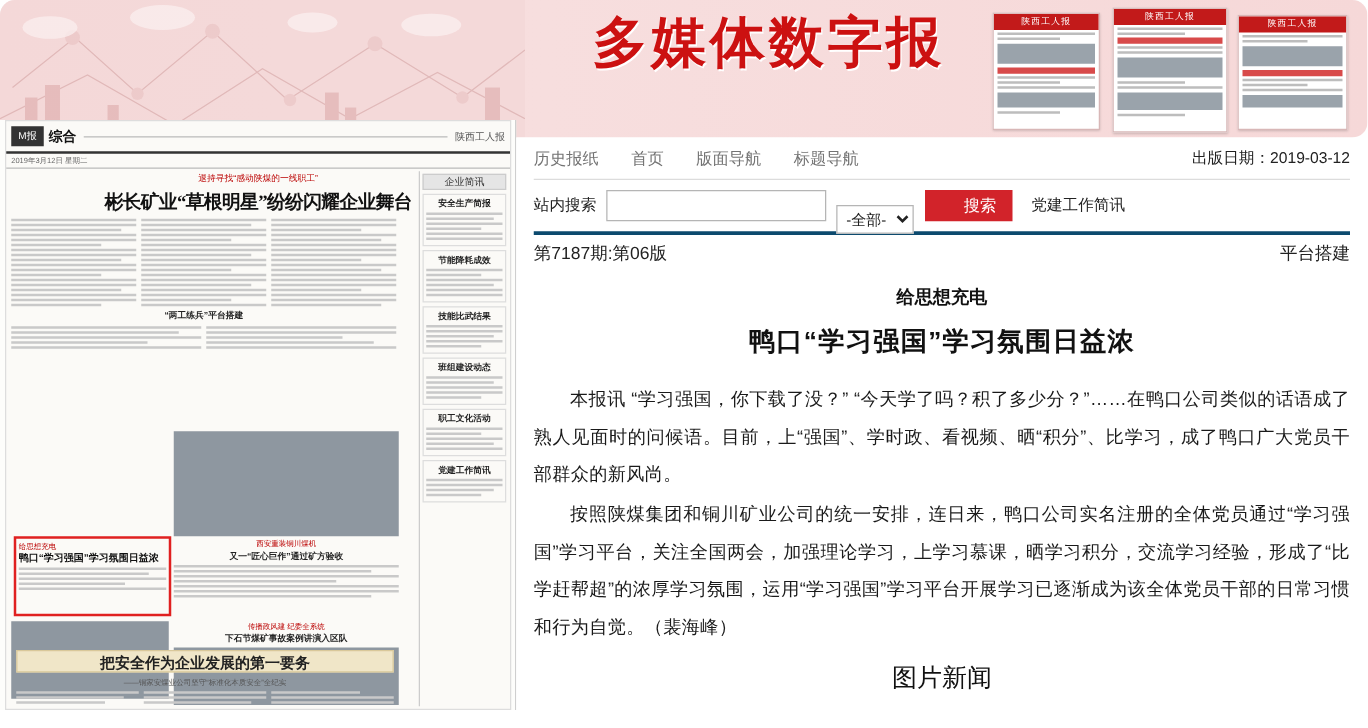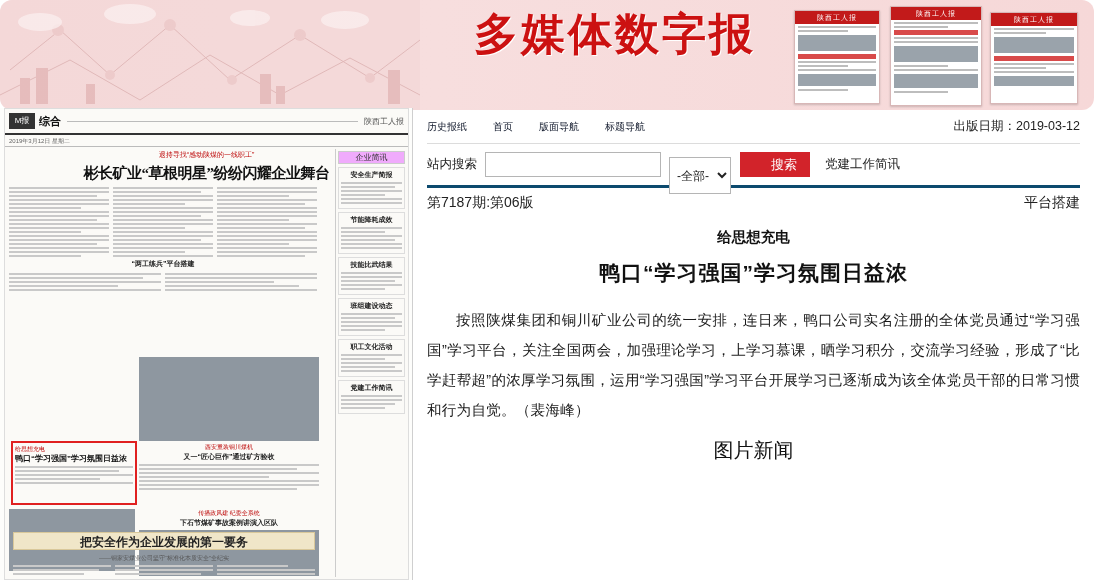--- a/index.html
+++ b/index.html
@@ -78,21 +78,21 @@
   .paper-thumb .ph-img {
     height: 16px; background: #9aa3ab; margin: 3px;
   }
   .paper-thumb .ph-red {
     height: 5px; background: #d84a4a; margin: 2px 3px;
   }
 
   
   .paper-pane {
     position: absolute;
-    left: 0; top: 108px;
+    left: 0; top: 96px;
     width: 413px; height: 472px;
     background: #fdfdfb;
     border-right: 1px solid #cfcfcf;
     overflow: hidden;
   }
   .np {
     position: absolute;
     left: 4px; top: 0;
     width: 405px; height: 472px;
     background: #fbfaf7;
@@ -133,21 +133,21 @@
   .np-box-red {
     border: 2px solid #e02020; margin: 2px; padding: 2px;
   }
   .np-sidebar {
     position: absolute; right: 1px; top: 40px;
     width: 72px; bottom: 2px;
     border-left: 1px solid #ccc;
     padding: 2px;
   }
   .np-sidebar-title {
-    font-size: 8px; background: #f0abfc; border: 1px solid #ccc;
+    font-size: 8px; background: #e5e5e5; border: 1px solid #ccc;
     text-align: center; color: #333; margin-bottom: 3px;
   }
   .np-chunk { border: 1px solid #ddd; padding: 2px; margin-bottom: 3px; }
   .np-title-sm { font-size: 7px; font-weight: bold; color: #222; margin-bottom: 2px; text-align:center;}
   .np-banner-bar {
     margin: 4px; height: 18px; background: #f0e6c8; border: 1px solid #d9c89a;
     font-family: "Liberation Serif", serif;
     font-size: 12px; font-weight: bold; color: #222; text-align: center; line-height: 18px;
   }
 
@@ -159,42 +159,42 @@
     background: #fff;
     padding: 0 14px;
   }
   .navbar {
     display: flex; align-items: center;
     height: 34px;
     border-bottom: 1px solid #dcdcdc;
     position: relative;
   }
   .nav-item {
-    font-size: 10px; color: #0f172a; margin-right: 26px; cursor: pointer;
+    font-size: 13px; color: #737373; margin-right: 26px; cursor: pointer;
   }
   .pub-date {
     position: absolute; right: 0; top: 8px;
     font-size: 12.5px; color: #222;
   }
   .searchbar {
     display: flex; align-items: center;
     height: 44px;
     border-bottom: 3px solid #0c4a6e;
   }
   .search-label { font-size: 12.5px; color: #222; margin-right: 8px; }
   .search-input {
     width: 176px; height: 25px;
     border: 1px solid #b5b5b5;
     font-size: 12px; padding: 0 5px;
     outline: none;
     background: #fff;
   }
   .search-select {
     margin-left: 8px;
-    height: 37px; width: 62px;
+    height: 23px; width: 62px;
     border: 1px solid #b5b5b5;
     font-size: 12px;
     background: #fff;
     padding-left: 3px;
     color: #222;
     margin-top: 22px;
   }
   .search-btn {
     margin-left: 9px;
     height: 25px; width: 70px;
@@ -551,18 +551,19 @@
     </div>
 
     <div class="issue-row">
       <span>第7187期:第06版</span>
       <span>平台搭建</span>
     </div>
 
     <div class="article">
       <div class="art-kicker">给思想充电</div>
       <div class="art-title">鸭口“学习强国”学习氛围日益浓</div>
+      <p class="art-p">本报讯 “学习强国，你下载了没？” “今天学了吗？积了多少分？”……在鸭口公司类似的话语成了熟人见面时的问候语。目前，上“强国”、学时政、看视频、晒“积分”、比学习，成了鸭口广大党员干部群众的新风尚。</p>
       <p class="art-p">按照陕煤集团和铜川矿业公司的统一安排，连日来，鸭口公司实名注册的全体党员通过“学习强国”学习平台，关注全国两会，加强理论学习，上学习慕课，晒学习积分，交流学习经验，形成了“比学赶帮超”的浓厚学习氛围，运用“学习强国”学习平台开展学习已逐渐成为该全体党员干部的日常习惯和行为自觉。（裴海峰）</p>
       <div class="art-title2">图片新闻</div>
     </div>
 
   </div>
 </div>
 
 </body></html>

